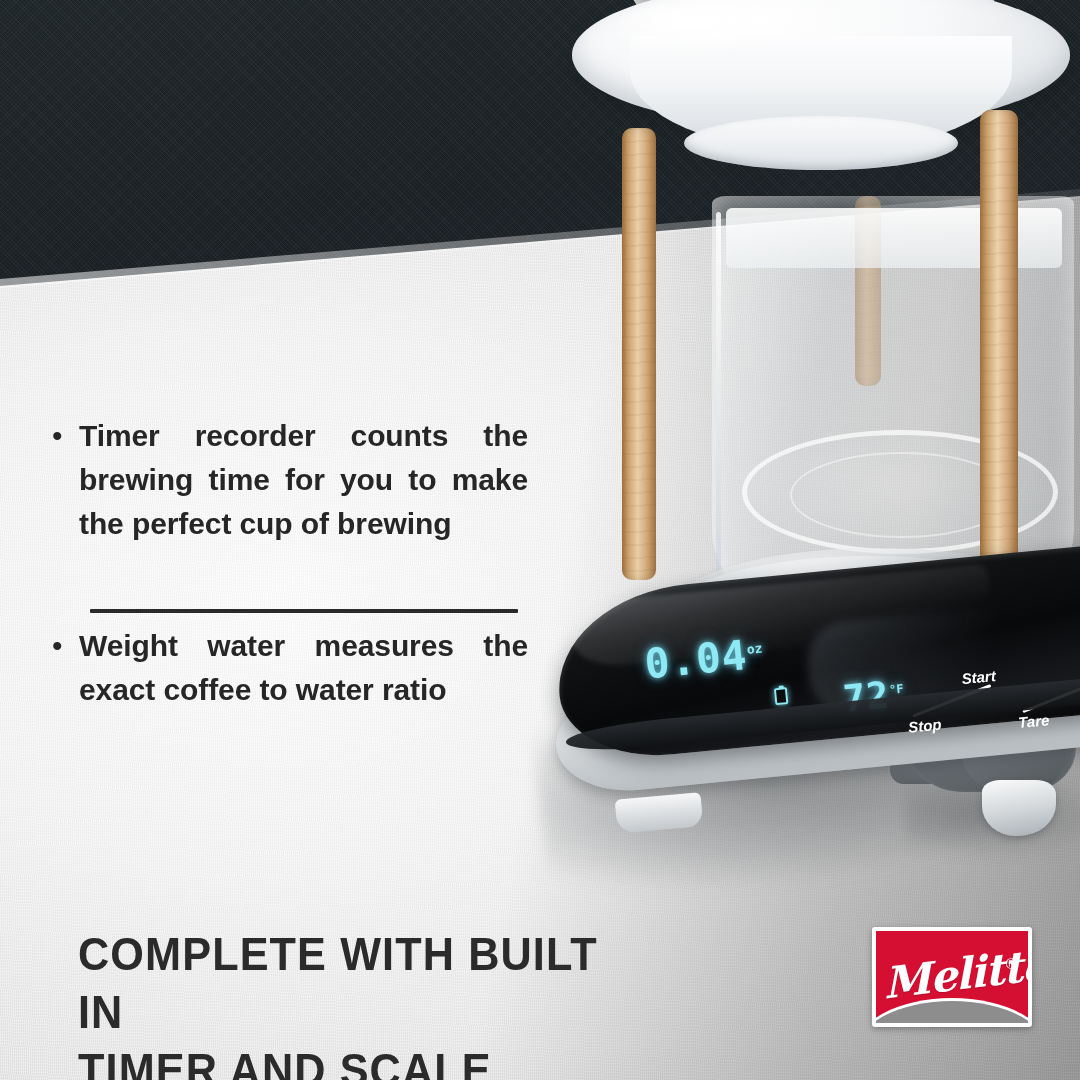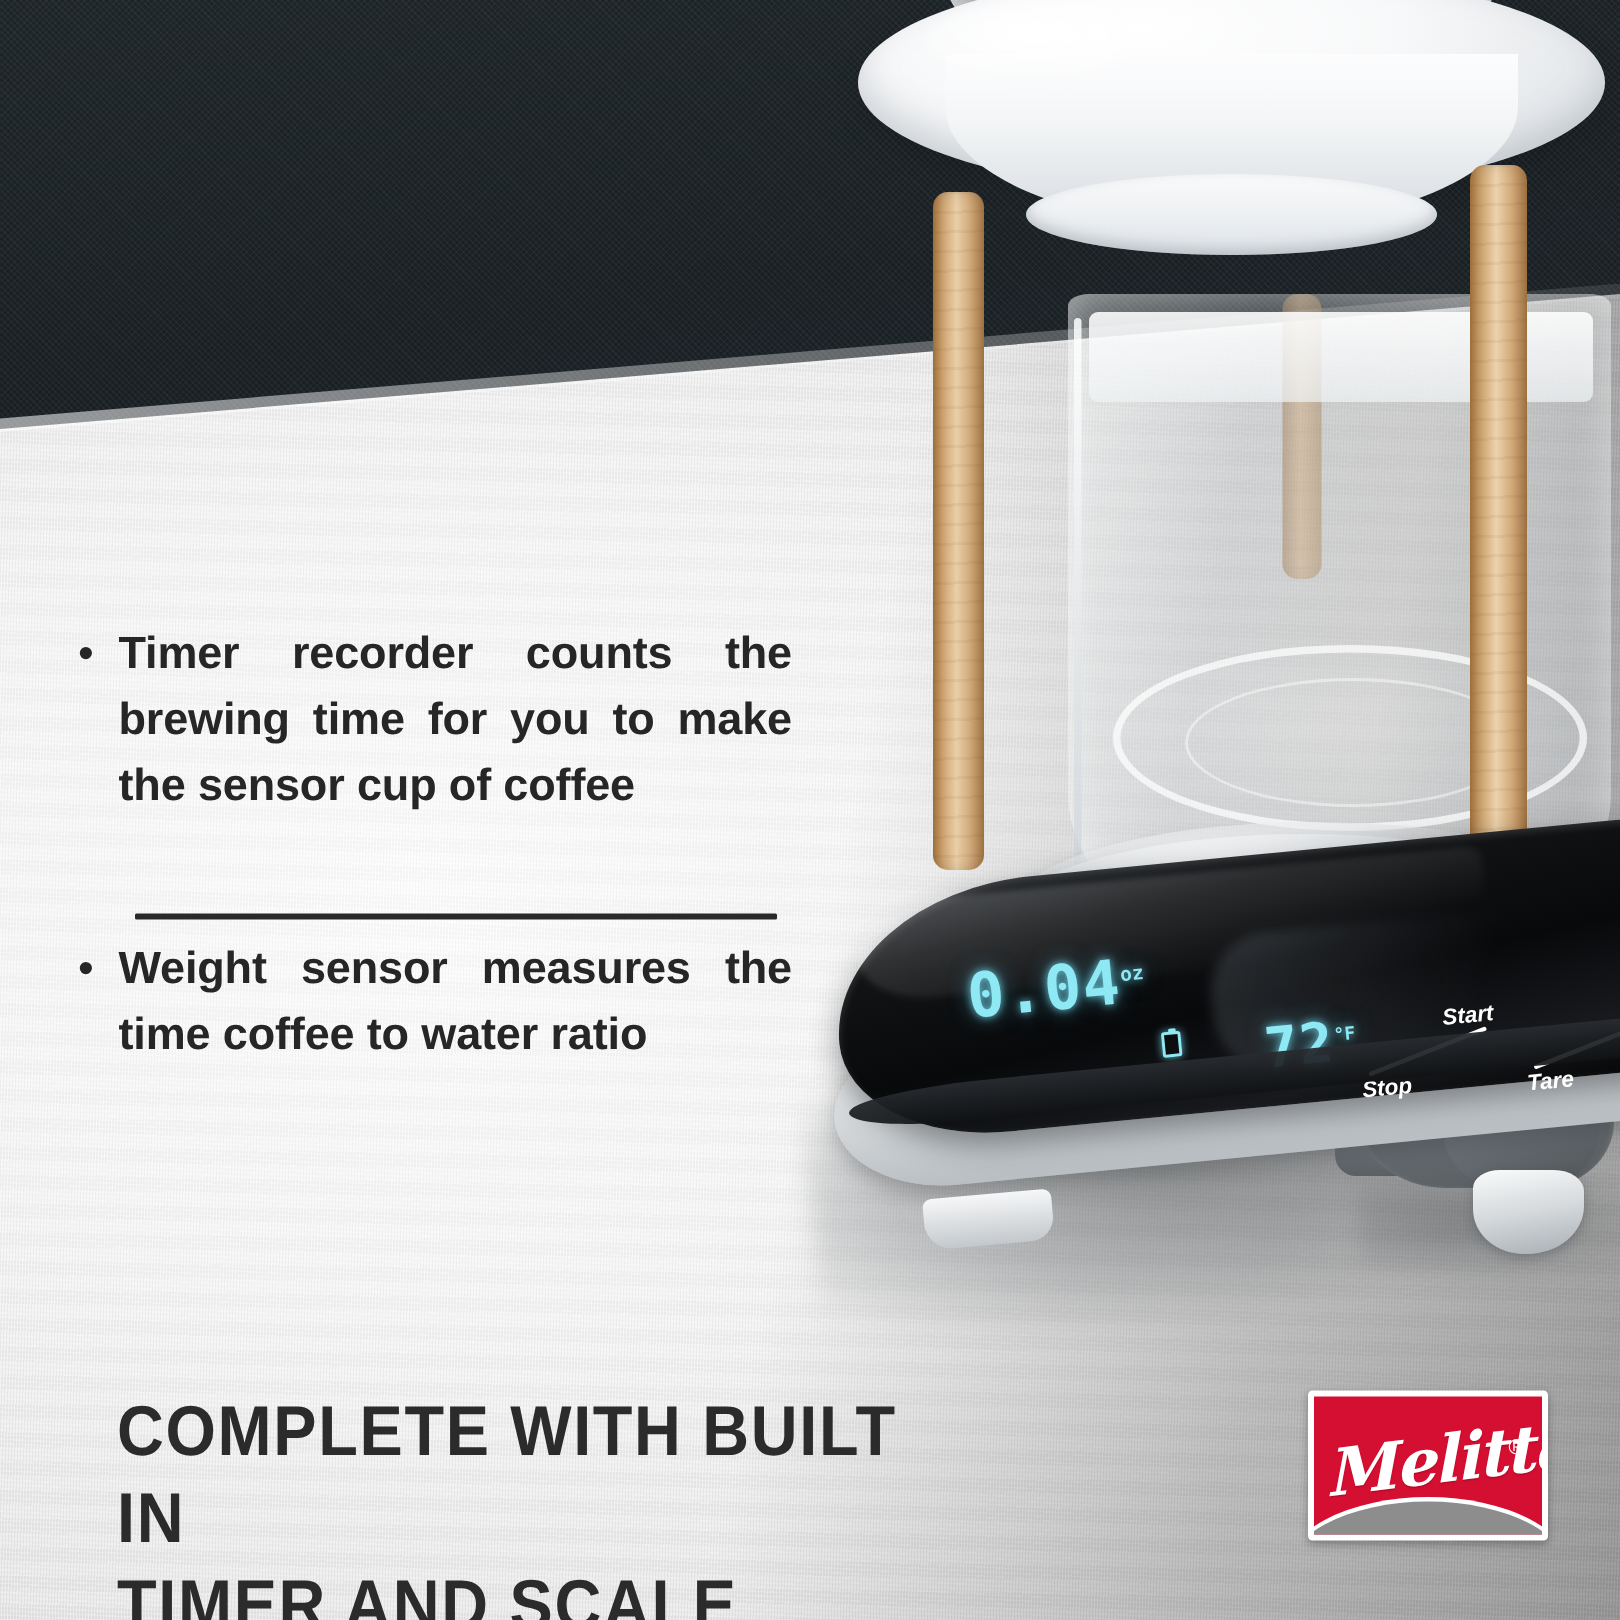--- a/index.html
+++ b/index.html
@@ -406,26 +406,26 @@
 
       <div class="console-dark-band"></div>
     </div>
   </div>
   <div class="console-foot-tip"></div>
 </div>
 
 <div class="bullets">
   <div class="bullet-row">
     <span class="bullet-dot">•</span>
-    <span class="bullet-text">Timer recorder counts the brewing time for you to make the sensor cup of coffee</span>
+    <span class="bullet-text">Timer recorder counts the brewing time for you to make the perfect cup of brewing</span>
   </div>
   <div style="height:78px"></div>
   <div class="bullet-row">
     <span class="bullet-dot">•</span>
-    <span class="bullet-text">Weight sensor measures the time coffee to water ratio</span>
+    <span class="bullet-text">Weight water measures the exact coffee to water ratio</span>
   </div>
 </div>
 
 <div class="divider"></div>
 
 <div class="headline">
   <div>COMPLETE WITH BUILT IN</div>
   <div>TIMER AND SCALE</div>
 </div>
 

